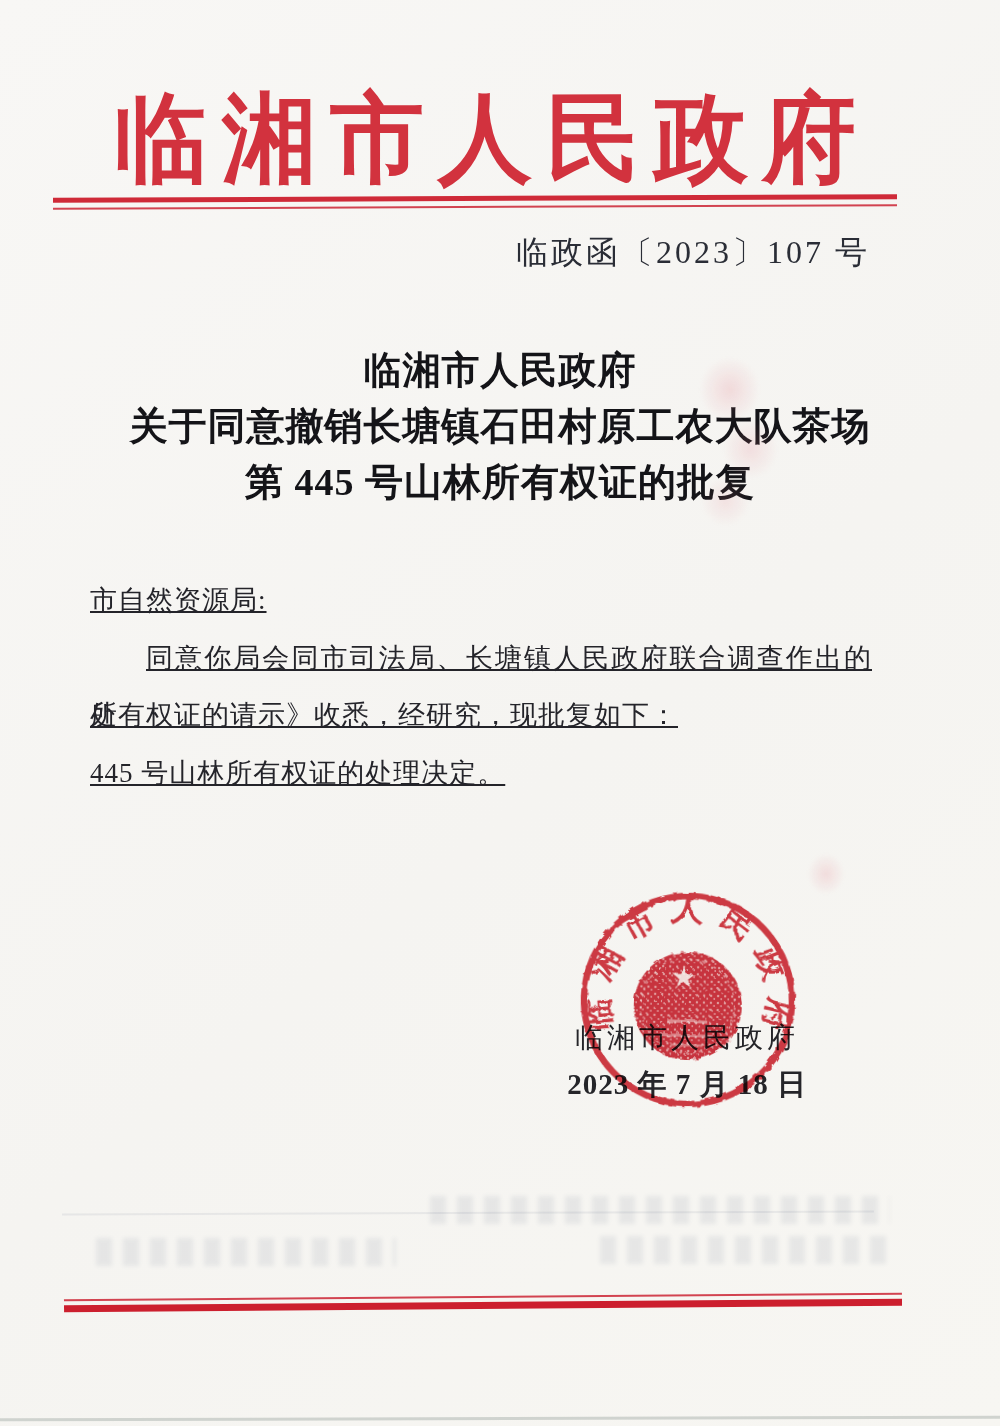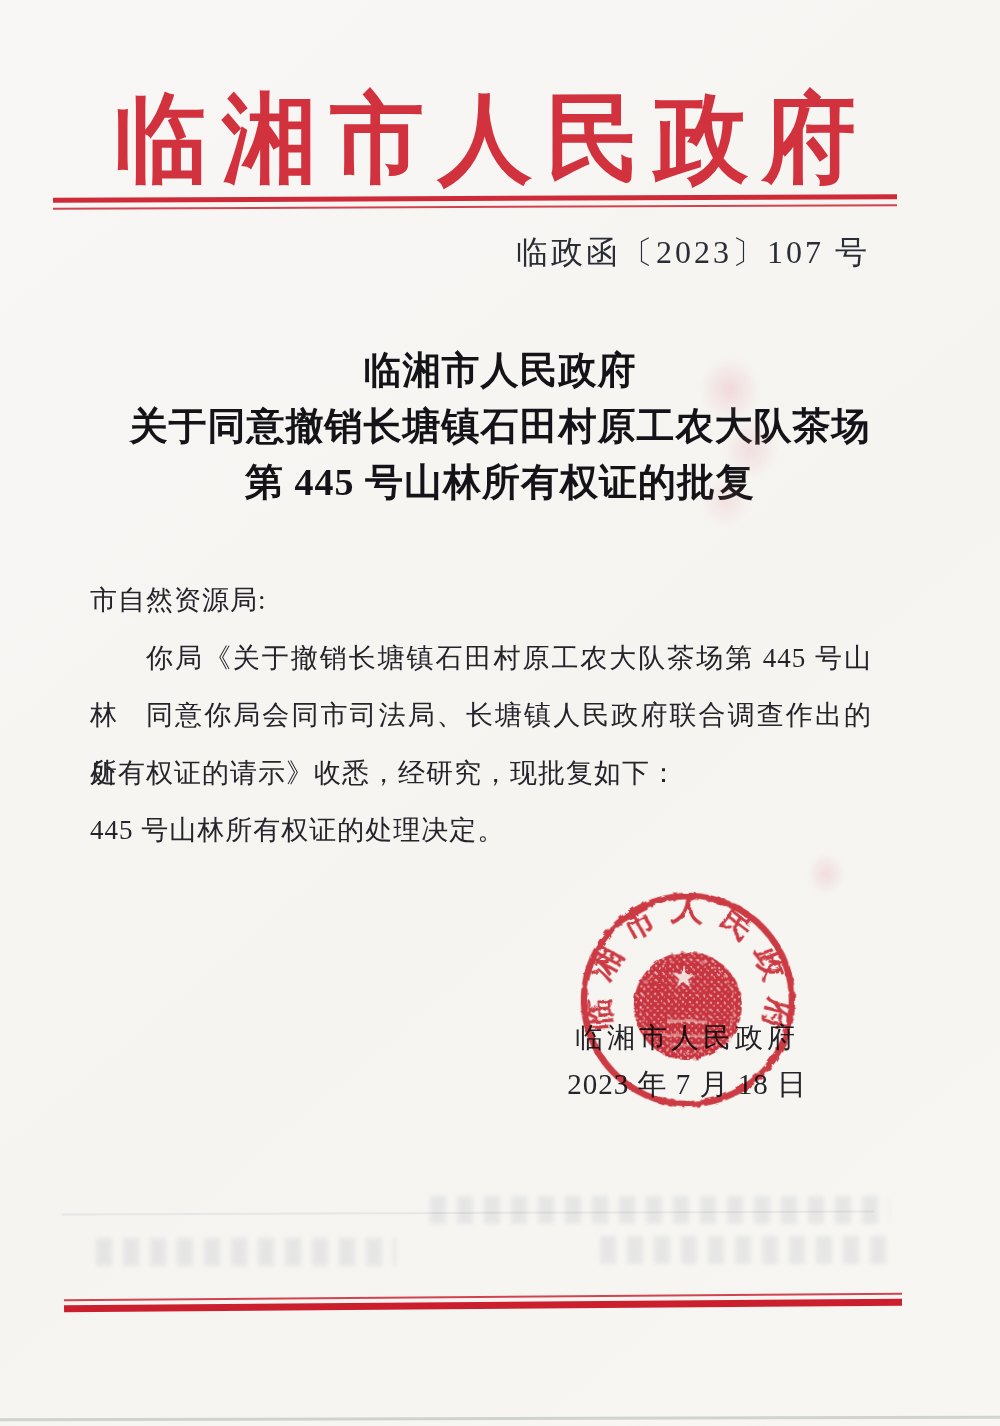--- a/index.html
+++ b/index.html
@@ -26,37 +26,37 @@
     position:absolute; top:231px; right:130px;
     font-size:32px; letter-spacing:3px; color:#2a2d36; white-space:nowrap;
   }
   
   .doc-title {
     position:absolute; left:0; top:342px; width:1000px;
     text-align:center; font-weight:700; color:#141418;
     font-size:38px; line-height:56px; letter-spacing:1px;
   }
   
-  .doc-body { position:absolute; left:90px; top:572px; width:782px; font-size:27px; color:#24242a; }
+  .doc-body { position:absolute; left:90px; top:572px; width:782px; font-size:27px; color:#24242a;text-decoration:underline; }
   .bline { display:block; height:57.5px; line-height:57.5px; letter-spacing:1px; }
   .bline.just { text-align:justify; text-align-last:justify; }
   .bline.ind  { text-indent:56px; }
   
   .seal {
     position:absolute; left:576px; top:888px; width:224px; height:224px;
     transform:rotate(2deg); filter:blur(0.4px) saturate(1.06); opacity:0.96;
   }
   
   .signer-name {
     position:absolute; left:556px; top:1019px; width:262px; text-align:center;
     font-size:28px; letter-spacing:4px; color:#26262b; mix-blend-mode:multiply; white-space:nowrap;
   }
   .signature-date {
     position:absolute; left:540px; top:1065px; width:294px; text-align:center;
-    font-size:29px; letter-spacing:1px; color:#26262b; mix-blend-mode:multiply; white-space:nowrap;
+    font-size:29px; letter-spacing:1px; color:#26262b; mix-blend-mode:multiply; white-space:nowrap;font-weight:bold;
   }
   
   .stain-title {
     position:absolute; left:686px; top:350px; width:104px; height:180px; filter:blur(1.5px);
     background:
       radial-gradient(ellipse 42% 26% at 42% 22%, rgba(226,122,136,.22), transparent 70%),
       radial-gradient(ellipse 38% 24% at 62% 55%, rgba(226,122,136,.18), transparent 70%),
       radial-gradient(ellipse 34% 20% at 38% 84%, rgba(226,122,136,.15), transparent 70%);
   }
   .stain-body {
@@ -95,21 +95,20 @@
   <div class="doc-number">临政函〔2023〕107 号</div>
 
   <div class="doc-title">
     <div>临湘市人民政府</div>
     <div>关于同意撤销长塘镇石田村原工农大队茶场</div>
     <div>第 445 号山林所有权证的批复</div>
   </div>
 
   <div class="doc-body">
     <div class="bline">市自然资源局:</div>
-    <div class="bline just ind">你局《关于撤销长塘镇石田村原工农大队茶场第 445 号山林</div>
     <div class="bline just ind">同意你局会同市司法局、长塘镇人民政府联合调查作出的处</div>
     <div class="bline">所有权证的请示》收悉，经研究，现批复如下：</div>
     <div class="bline">445 号山林所有权证的处理决定。</div>
   </div>
 
   <svg class="seal" viewBox="0 0 224 224" xmlns="http://www.w3.org/2000/svg">
     <defs>
       <filter id="rough" x="-15%" y="-15%" width="130%" height="130%">
         <feTurbulence type="fractalNoise" baseFrequency="0.14" numOctaves="2" seed="7" result="n"></feTurbulence>
         <feDisplacementMap in="SourceGraphic" in2="n" scale="4"></feDisplacementMap>

